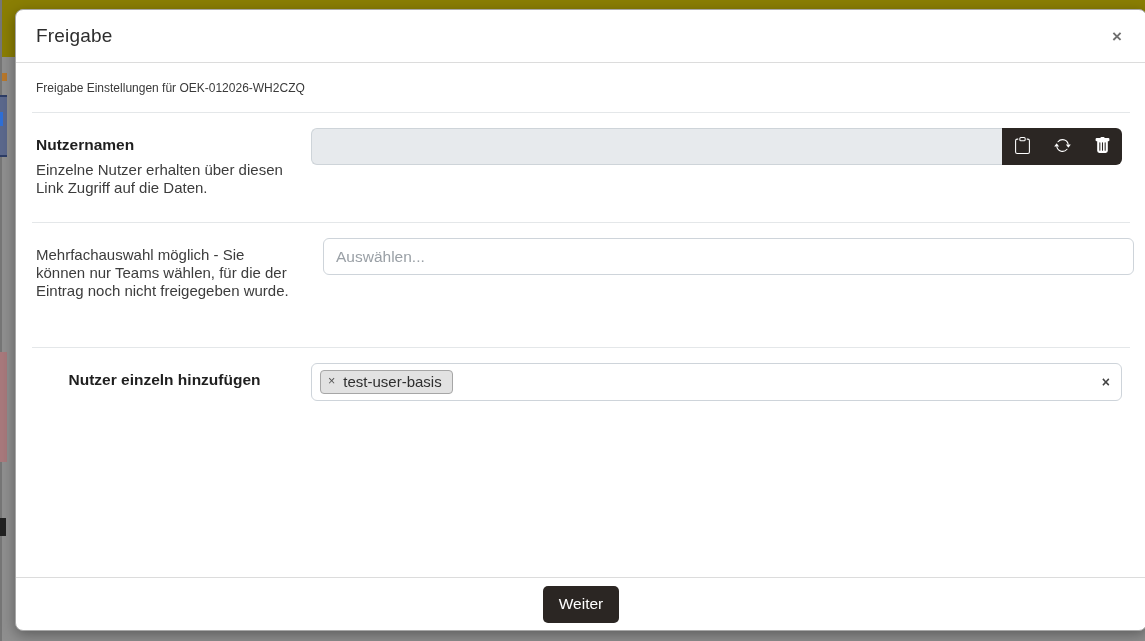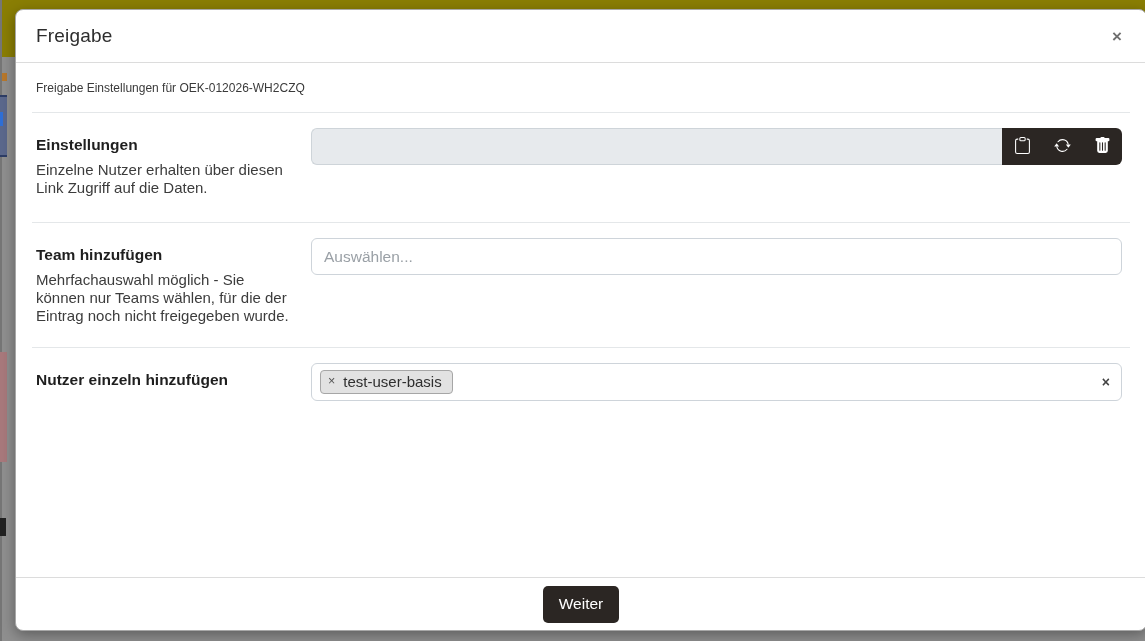--- a/index.html
+++ b/index.html
@@ -34,21 +34,21 @@
     color:#6f6f6f; font-size:17px; font-weight:bold; line-height:1; padding:4px;
     font-family:"Liberation Sans", sans-serif;
   }
 
   .subtitle-row { padding:18px 20px 17px; font-size:12px; color:#3a3a3a; }
   .hr { border:none; border-top:1px solid #e4e7e9; margin:0 16px; }
 
   .form-row { display:flex; padding:15px 24px 0 20px; }
   .row-1 { min-height:109px; }
   .row-2 { min-height:124px; }
-  .row-3 { flex:1; }
+  .row-3 { flex:1;text-align:center; }
   .row-label-col { width:275px; flex:0 0 275px; padding-right:18px; padding-top:8px; }
   .row-label { font-size:15.5px; font-weight:700; color:#1f1f1f; margin-bottom:7px; }
   .row-desc { font-size:15px; color:#3c3c3c; line-height:18px; }
   .row-control-col { flex:1; min-width:0; }
 
   
   .link-group { display:flex; height:37px; }
   .link-input {
     flex:1; height:37px; background:#e7eaed; border:1px solid #ced4d9;
     border-right:none; border-radius:6px 0 0 6px; padding:0 12px;
@@ -60,20 +60,21 @@
     display:flex; align-items:center; justify-content:center; padding:0;
   }
   .action-btn:last-child { border-radius:0 6px 6px 0; }
   .action-btn svg { width:17px; height:17px; fill:#ffffff; }
 
   
   .select-input {
     width:100%; height:37px; background:#fff; border:1px solid #ced4da;
     border-radius:6px; padding:0 12px; font-size:15.5px; color:#333;
     font-family:"Liberation Sans", sans-serif;
+    margin-left:12px;
   }
   .select-input::placeholder { color:#9aa0a6; opacity:1; }
 
   
   .multiselect {
     position:relative; width:100%; min-height:38px; background:#fff;
     border:1px solid #ced4da; border-radius:6px; padding:6px 34px 6px 8px;
     display:flex; align-items:center; flex-wrap:wrap; gap:4px;
   }
   .tag {
@@ -116,21 +117,21 @@
   <div class="modal-header">
     <div class="modal-title">Freigabe</div>
     <button class="close-btn">×</button>
   </div>
 
   <div class="subtitle-row">Freigabe Einstellungen für OEK-012026-WH2CZQ</div>
   <hr class="hr">
 
   <div class="form-row row-1">
     <div class="row-label-col">
-      <div class="row-label">Einstellungen</div>
+      <div class="row-label">Nutzernamen</div>
       <div class="row-desc">Einzelne Nutzer erhalten über diesen Link Zugriff auf die Daten.</div>
     </div>
     <div class="row-control-col">
       <div class="link-group">
         <input class="link-input" type="text" disabled="" value="" style="">
         <div class="action-group">
           <button class="action-btn" title="">
             <span>
               <svg viewBox="0 0 16 16" width="17" height="17" fill="#ffffff">
                 <path d="M4 1.5H3a2 2 0 0 0-2 2V14a2 2 0 0 0 2 2h10a2 2 0 0 0 2-2V3.5a2 2 0 0 0-2-2h-1v1h1a1 1 0 0 1 1 1V14a1 1 0 0 1-1 1H3a1 1 0 0 1-1-1V3.5a1 1 0 0 1 1-1h1v-1z"></path>
@@ -154,21 +155,20 @@
             </span>
           </button>
         </div>
       </div>
     </div>
   </div>
   <hr class="hr">
 
   <div class="form-row row-2">
     <div class="row-label-col">
-      <div class="row-label">Team hinzufügen</div>
       <div class="row-desc">Mehrfachauswahl möglich - Sie können nur Teams wählen, für die der Eintrag noch nicht freigegeben wurde.</div>
     </div>
     <div class="row-control-col">
       <input class="select-input" type="text" placeholder="Auswählen..." style="">
     </div>
   </div>
   <hr class="hr">
 
   <div class="form-row row-3">
     <div class="row-label-col">

